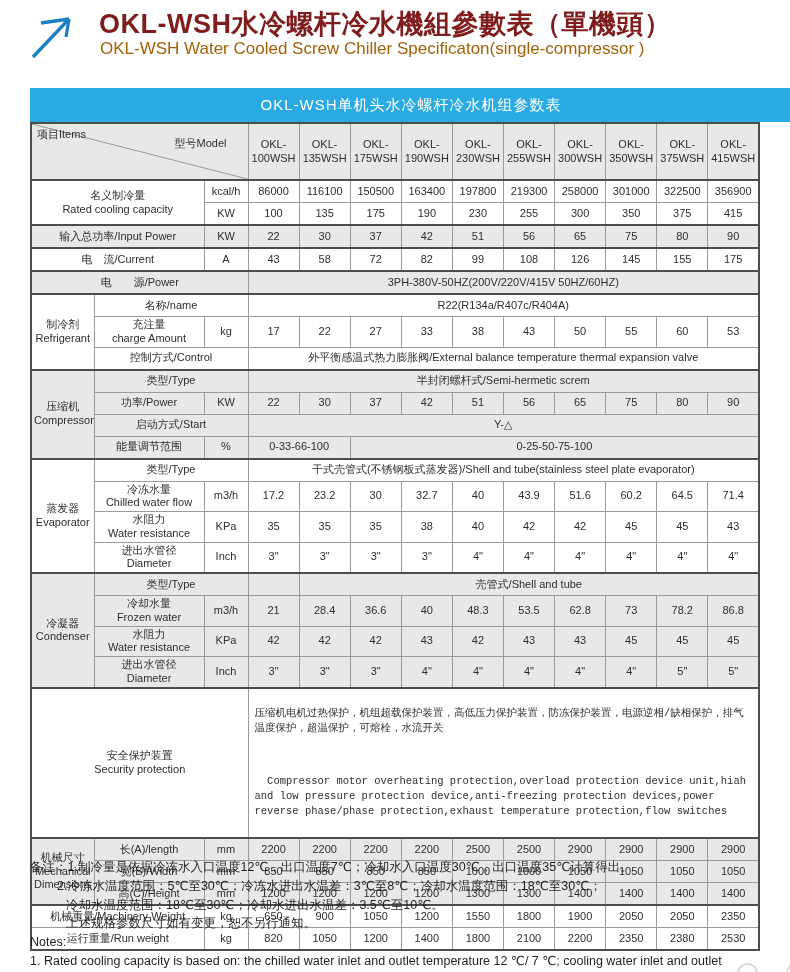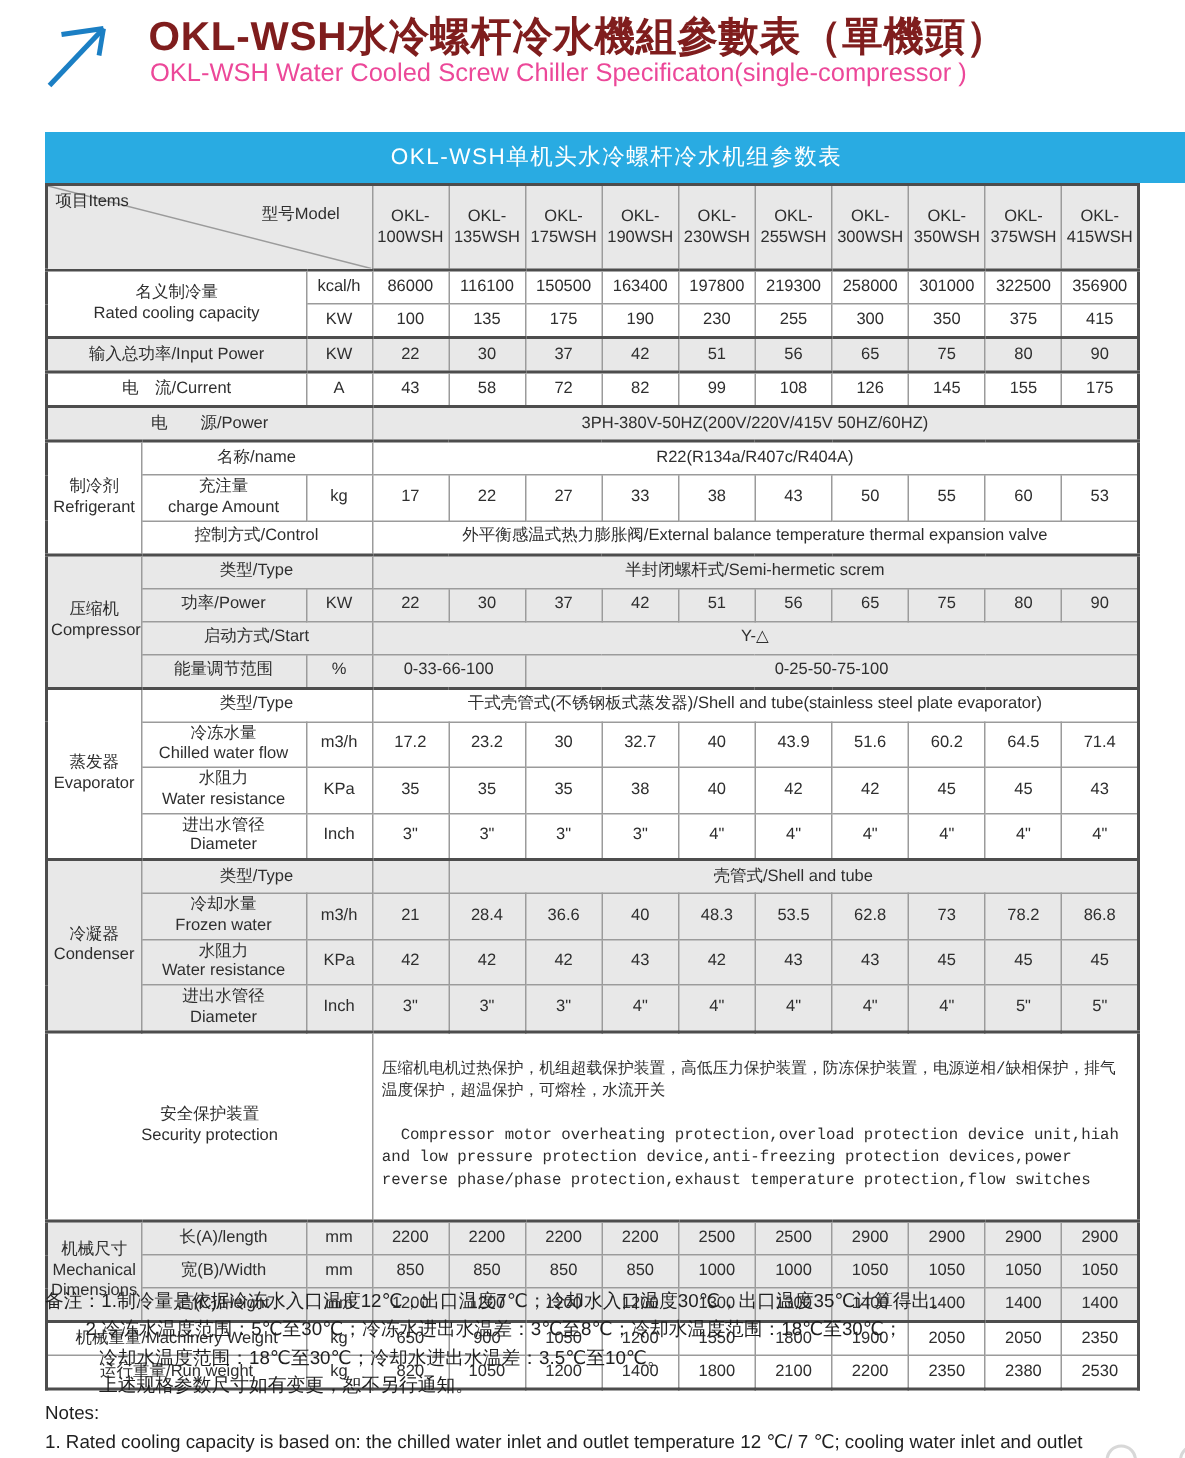--- a/index.html
+++ b/index.html
@@ -5,37 +5,37 @@
   html,body{margin:0;padding:0;}
   body{
     width:790px;height:972px;position:relative;overflow:hidden;
     background:#ffffff;color:#2e2e2e;
     font-family:"Liberation Sans","DejaVu Sans",sans-serif;
   }
   
   .brand{position:absolute;left:0;top:0;width:790px;height:86px;}
   .arrow{position:absolute;left:27px;top:12px;width:54px;height:48px;}
   .t-zh{position:absolute;left:99px;top:6px;font-size:27px;font-weight:bold;color:#7f1d1d;letter-spacing:.5px;white-space:nowrap;}
-  .t-en{position:absolute;left:100px;top:39px;font-size:17px;color:#ec4899;white-space:nowrap;}
+  .t-en{position:absolute;left:100px;top:39px;font-size:17px;color:#a16207;white-space:nowrap;}
   
   .twrap{position:absolute;left:30px;top:88px;width:762px;}
   .tbl-title{background:#29abe2;color:#ffffff;text-align:center;font-size:15px;height:34px;line-height:34px;letter-spacing:1px;}
   table{border-collapse:collapse;table-layout:fixed;width:730px;font-size:11px;border:2px solid #4d4d4d;}
   td{border:1px solid #9b9b9b;text-align:center;vertical-align:middle;padding:1px 2px;height:19px;
      white-space:pre-line;line-height:1.25;color:#2e2e2e;}
   tr.grey td{background:#e8e8e8;}
   tr.hdr td{height:30px;background:#e8e8e8;}
   tr.sec td{border-top:2px solid #4d4d4d;}
   .corner{position:relative;padding:0;}
   .corner svg{position:absolute;left:0;top:0;width:100%;height:100%;}
   .corner .ci{position:absolute;left:5px;top:4px;}
   .corner .cm{position:absolute;right:21px;top:13px;}
   .sec-val{text-align:left;padding:3px 6px 4px 6px;font-size:10.5px;line-height:1.4;font-family:Liberation Mono, monospace;}
   .sec-val .zh{white-space:normal;}
-  .sec-val .en{white-space:pre-wrap;}
+  .sec-val .en{white-space:pre-wrap;margin-top:24px;}
   
   .notes{position:absolute;left:30px;top:858px;width:750px;font-size:12.5px;color:#1f1f1f;line-height:1.5;}
   .notes .i1{padding-left:27px;}
   .notes .i2{padding-left:36px;}
   
   .ghost{position:absolute;width:17px;height:17px;border:2px solid #d8d8d8;border-radius:50%;bottom:-12px;background:#fff;}
   .g1{left:737px;}
   .g2{left:786px;}
 </style>
 </head>

